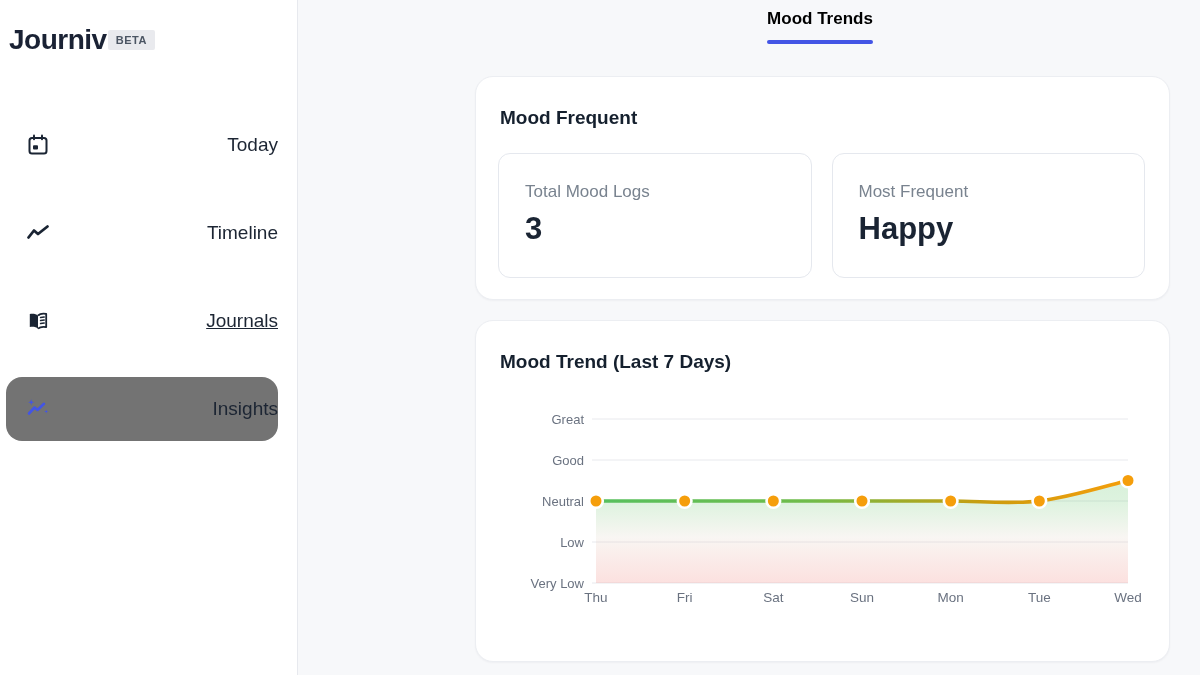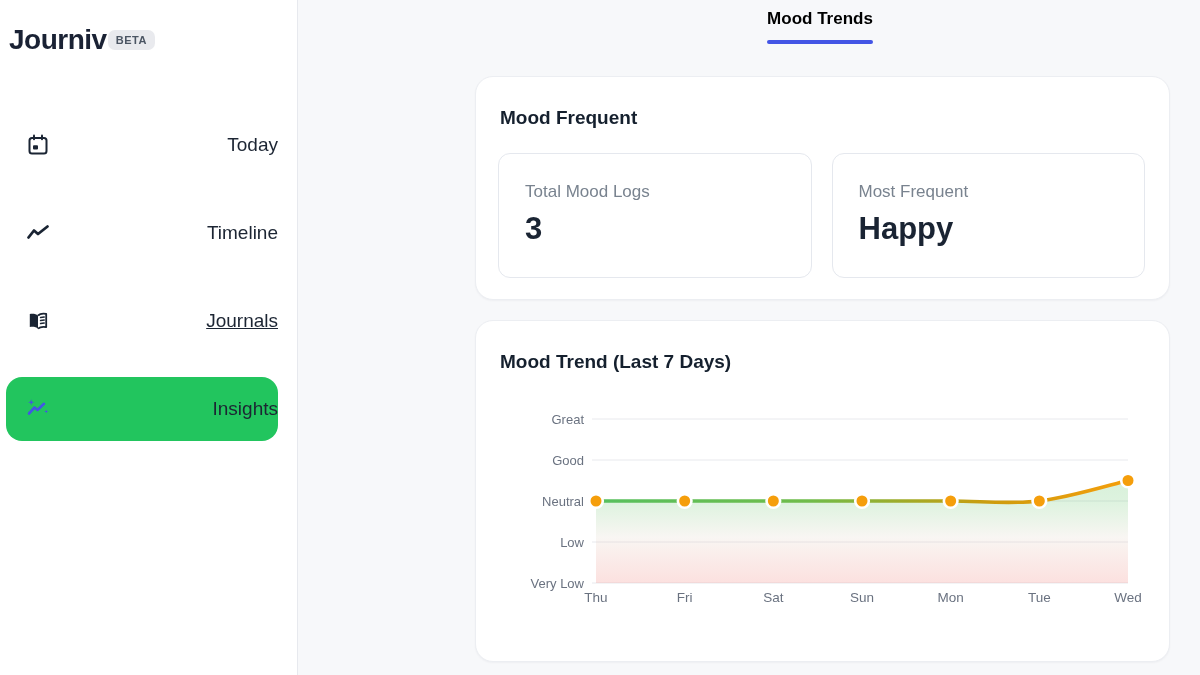--- a/index.html
+++ b/index.html
@@ -15,29 +15,29 @@
 
   
   .sidebar {
     position:absolute; left:0; top:0; bottom:0; width:298px;
     background:#ffffff; border-right:1px solid #e7e9ee;
   }
   .logo-row { position:absolute; top:24px; left:9px; display:flex; align-items:center; gap:1px; }
   .logo-text { font-size:28px; font-weight:700; letter-spacing:-0.5px; color:#1a2234; }
   .beta-badge {
     font-size:11px; font-weight:700; letter-spacing:0.6px; color:#4b5563;
-    background:#e9eaee; border-radius:7px; padding:4px 8px;
+    background:#e9eaee; border-radius:2px; padding:4px 8px;
   }
   .nav-item {
     position:absolute; left:6px; width:272px; height:64px;
     display:flex; align-items:center; gap:20px; padding-left:20px;
     border-radius:16px; cursor:pointer;justify-content:space-between;
   }
   .nav-item .nav-label { font-size:19px; font-weight:500; color:#1c2533; }
-  .nav-item.active { background:#22c55e; }
+  .nav-item.active { background:#737373; }
   .ni-0 { top:113px; } .ni-1 { top:201px; } .ni-2 { top:289px;text-decoration:underline; } .ni-3 { top:377px; }
   .nav-icon { width:24px; height:24px; flex:0 0 24px; }
 
   .new-entry-btn {
     position:absolute; left:6px; top:483px; width:272px; height:44px;
     background:#4355e5; border:none; border-radius:22px;
     display:flex; align-items:center; justify-content:center; gap:10px;
     color:#ffffff; font-size:19px; font-weight:700; cursor:pointer;
     font-family:"Liberation Sans", sans-serif;
   }

